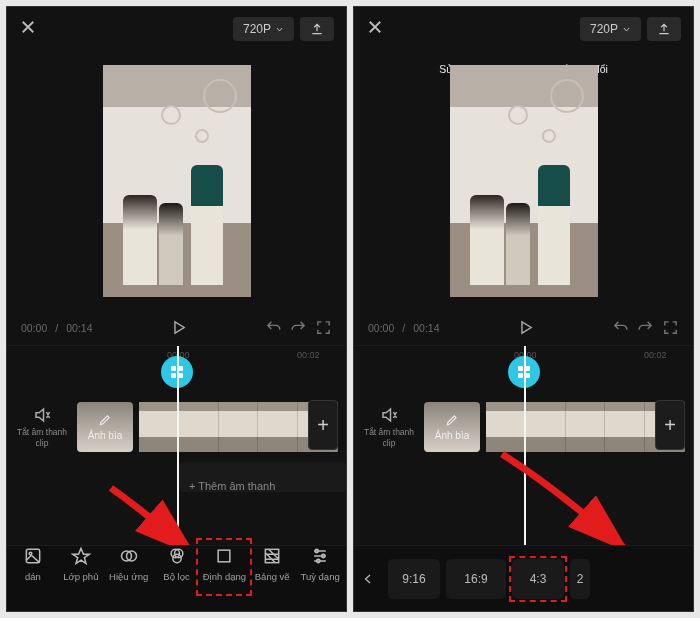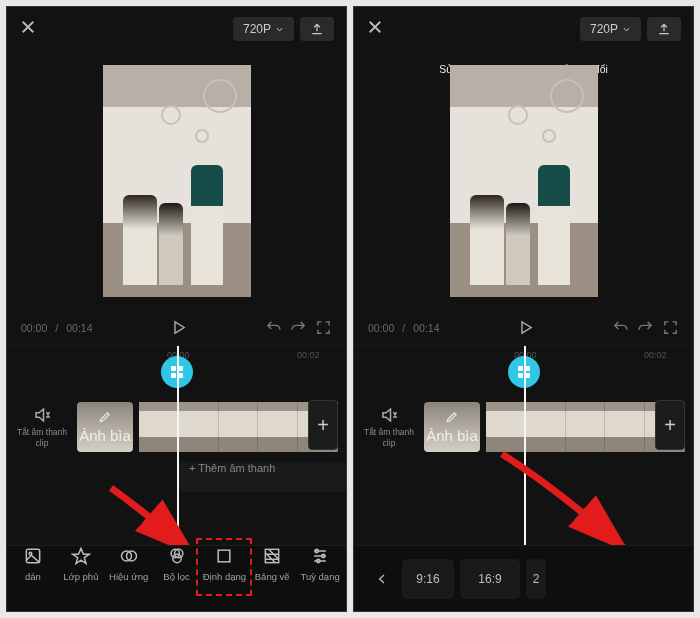--- a/index.html
+++ b/index.html
@@ -165,21 +165,21 @@
     height: 50px;
     margin-right: 6px;
     border-radius: 4px;
     background: linear-gradient(#8a847a, #d6d0c6);
     position: relative;
     display: flex;
     flex-direction: column;
     align-items: center;
     justify-content: center;
     color: #eee;
-    font-size: 15px;
+    font-size: 10px;
     gap: 3px;
   }
   .cover-chip svg { width: 14px; height: 14px; stroke: #eee; stroke-width: 2; fill: none; }
   .clip-strip {
     flex: 1;
     height: 50px;
     background: linear-gradient(90deg,#aaa398,#c6bfb3,#aaa398,#c6bfb3,#aaa398);
     position: relative;
     display: flex;
     overflow: hidden;
@@ -210,21 +210,21 @@
     position: absolute;
     left: 172px;
     right: 0;
     top: 116px;
     height: 30px;
     background: #1a1a1a;
     border-radius: 4px;
     color: #888;
     font-size: 11px;
     display: flex;
-    align-items: flex-start;
+    align-items: flex-end;
     padding-left: 10px;
   }
   .bottom-tools {
     height: 66px;
     background: #0e0e0e;
     display: flex;
     align-items: flex-start;
     justify-content: space-around;
     padding: 0 2px;
     border-top: 1px solid #1c1c1c;
@@ -249,21 +249,21 @@
   .arrow {
     position: absolute;
     z-index: 19;
     pointer-events: none;
   }
   .aspect-row {
     height: 66px;
     background: #0e0e0e;
     display: flex;
     align-items: center;
-    padding: 0 14px;
+    padding: 0 0;
     gap: 6px;
     border-top: 1px solid #1c1c1c;
   }
   .back-chev {
     width: 28px;
     height: 40px;
     display: flex;
     align-items: center;
     justify-content: center;
   }
@@ -559,19 +559,23 @@
         <svg viewBox="0 0 24 24">
             <path d="M16 4 L7 12 L16 20"></path>
           </svg>
       </div>
       <div class="aspect-chip">
           <span>9:16</span>
         </div>
       <div class="aspect-chip" style="min-width:60px">
           <span>16:9</span>
         </div>
+      <div class="aspect-chip">
+        <span>4:3</span>
+        <div class="dashed-box" style="left:-3px;top:-3px;right:-3px;bottom:-3px"></div>
+      </div>
       <div class="aspect-chip" style="min-width:20px;padding:0 4px">
           <span>2</span>
         </div>
     </div>
   </div>
 
 </div>
 
 </body></html>

